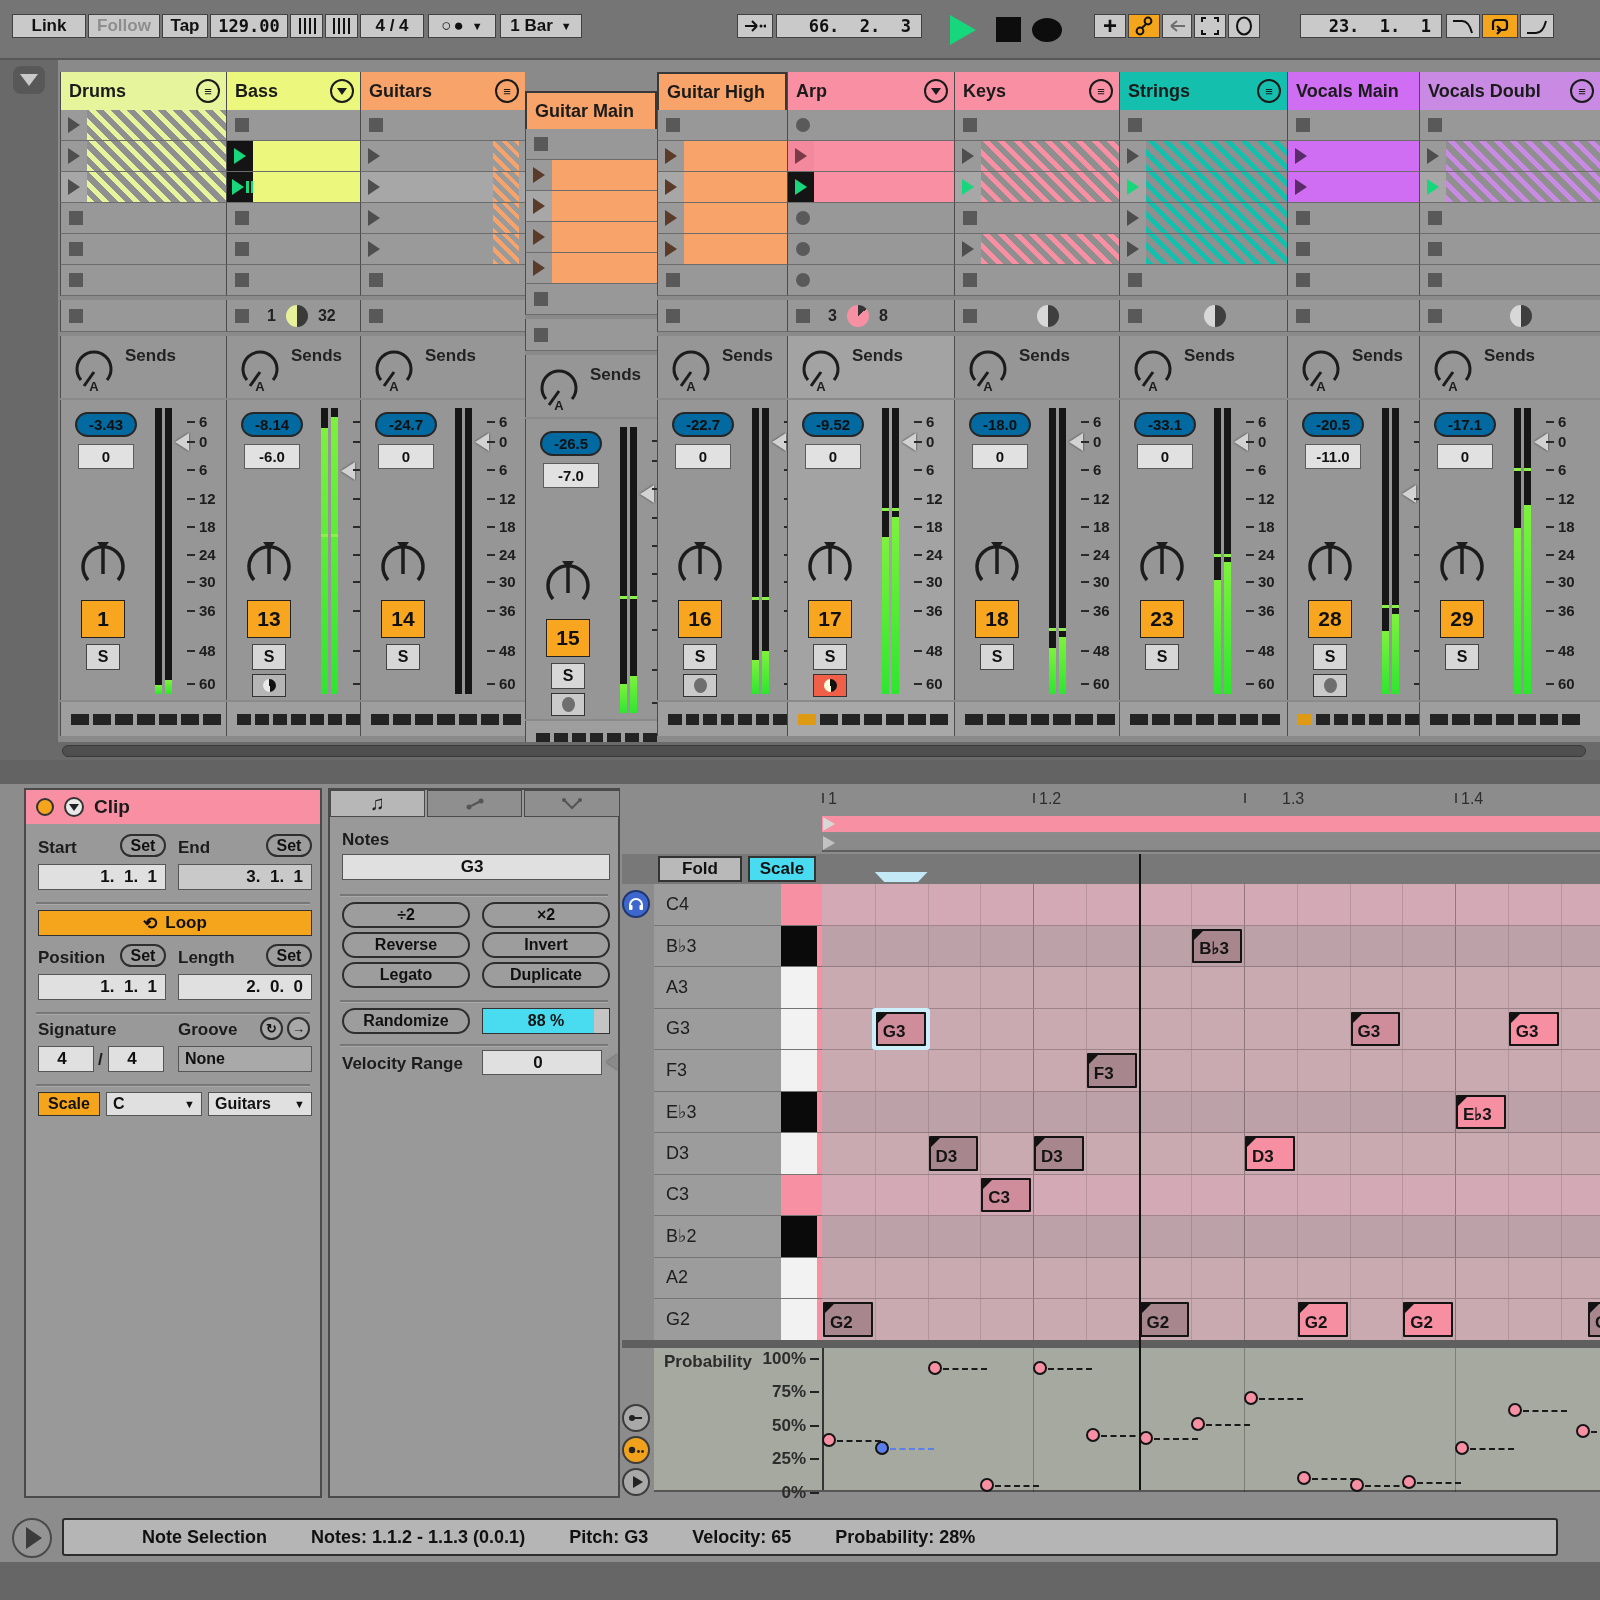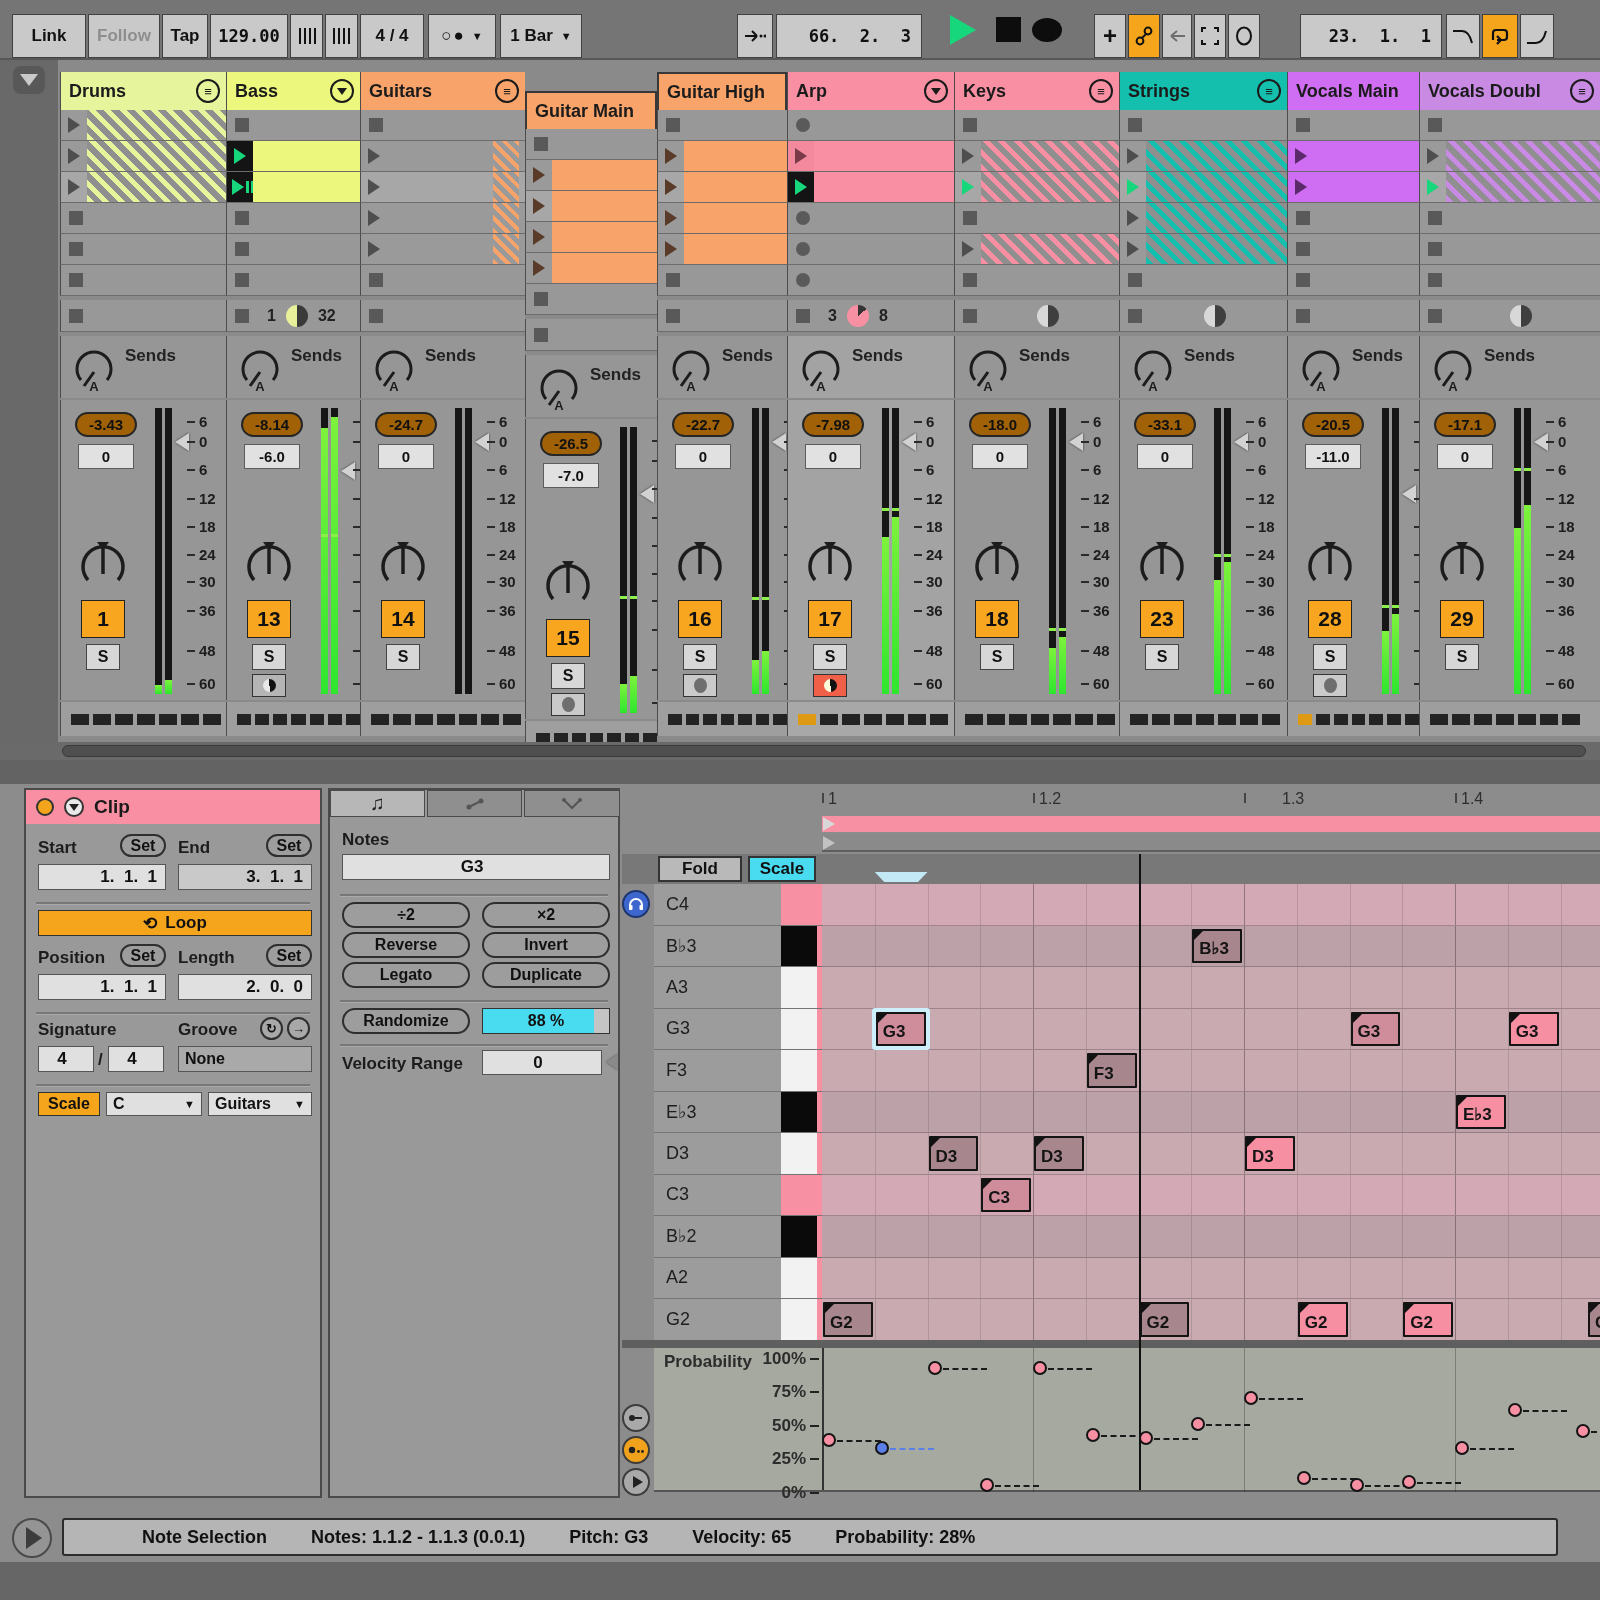--- a/index.html
+++ b/index.html
@@ -1,21 +1,21 @@
 <!DOCTYPE html>
 <html><head>
 <meta charset="utf-8">
 <style>
 *{box-sizing:border-box;margin:0;padding:0}
 body{background:#777;font-family:"Liberation Sans",sans-serif}
 #root{position:relative;width:1600px;height:1600px;background:#8a8a8a;overflow:hidden}
 .abs{position:absolute}
 
 #transport{position:absolute;left:0;top:0;width:1600px;height:60px;background:#757575;border-bottom:2px solid #575757}
-.tbtn{position:absolute;top:14px;height:44px;background:#c9c9c9;border:1px solid #414141;color:#111;
+.tbtn{position:absolute;top:14px;height:24px;background:#c9c9c9;border:1px solid #414141;color:#111;
 display:flex;align-items:center;justify-content:center;font-size:17px;font-weight:bold}
 .tbtn.dis{color:#8e8e8e}
 .tfield{background:#c9c9c9;font-family:"DejaVu Sans Mono",monospace;font-weight:bold;white-space:pre}
 .orangebtn{background:#f4a51c !important}
 .tri-play{width:0;height:0;border-left:26px solid #17d77c;border-top:15px solid transparent;border-bottom:15px solid transparent}
 .sqstop{width:25px;height:25px;background:#0d0d0d}
 .recoval{width:30px;height:24px;background:#0d0d0d;border-radius:50%}
 
 #leftrail{position:absolute;left:0;top:60px;width:58px;height:700px;background:#696969}
 .track{position:absolute;top:60px}
@@ -26,21 +26,21 @@
 .stopsq{width:14px;height:14px;background:#595959;margin-left:8px}
 .reccirc{width:14px;height:14px;background:#5a5a5a;border-radius:50%;margin-left:8px}
 .launch{width:26px;height:100%;display:flex;align-items:center;justify-content:center;flex:none}
 .cliptri{width:0;height:0;border-top:8px solid transparent;border-bottom:8px solid transparent;border-left:12px solid #4a3030}
 .clipbody{flex:1;height:100%;position:relative;overflow:hidden}
 .pierow{height:32px;margin-top:4px;background:#989898;border-left:1px solid #4c4c4c;border-bottom:1px solid #6c6c6c;display:flex;align-items:center;font-size:16px;font-weight:bold;color:#222}
 .pieglyph{width:22px;height:22px;border-radius:50%}
 .sends{height:62px;margin-top:4px;border-left:1px solid #4c4c4c;display:flex;align-items:flex-start;padding:6px 4px 0 10px;gap:8px}
 .sendlabel{font-size:17px;font-weight:bold;color:#222;margin-top:4px}
 .mixer{position:relative;margin-top:2px;height:300px;border-left:1px solid #4c4c4c}
-.peak{position:absolute;left:14px;top:12px;width:62px;height:25px;background:#a16207;border:2px solid #262626;border-radius:13px;display:flex;align-items:center;justify-content:center;font-size:15px;font-weight:bold;color:#111}
+.peak{position:absolute;left:14px;top:12px;width:62px;height:25px;background:#0369a1;border:2px solid #262626;border-radius:13px;display:flex;align-items:center;justify-content:center;font-size:15px;font-weight:bold;color:#111}
 .gain{position:absolute;left:17px;top:44px;width:56px;height:25px;background:#e1e1e1;border:1px solid #5c5c5c;display:flex;align-items:center;justify-content:center;font-size:15px;font-weight:bold;color:#111}
 .numbtn{position:absolute;left:20px;top:200px;width:44px;height:38px;background:#f8a61f;border:1px solid #222;display:flex;align-items:center;justify-content:center;font-size:21px;font-weight:bold;color:#111}
 .sbtn{position:absolute;left:25px;top:244px;width:34px;height:26px;background:#d7d7d7;border:1px solid #444;display:flex;align-items:center;justify-content:center;font-size:16px;font-weight:bold;color:#111}
 .armbtn{position:absolute;left:25px;top:274px;width:34px;height:23px;border:1px solid #333;display:flex;align-items:center;justify-content:center}
 .meterbar{position:absolute;top:8px;width:7px;height:286px;background:#161616;overflow:hidden}
 .mfill{position:absolute;bottom:0;left:0;width:100%;background:linear-gradient(to top,#2ee62e,#7df23c)}
 .mtick{position:absolute;left:0;width:100%;height:3px;background:#8cf04a}
 .fadertri{position:absolute;width:0;height:0;border-top:9px solid transparent;border-bottom:9px solid transparent;border-right:14px solid #d2d2d2;filter:drop-shadow(0 0 1px #333)}
 .scalemark{position:absolute;font-size:15px;font-weight:bold;color:#1d1d1d}
 .scaletick{position:absolute;width:8px;height:2px;background:#2a2a2a}
@@ -680,21 +680,21 @@
         </div>
         <div class="sends" style="background: rgb(163, 163, 163);">
           <svg width="46" height="50">
             <path d="M 10,38 A 17,17 0 1 1 36,38" fill="none" stroke="#1c1c1c" stroke-width="3"></path>
             <line x1="23" y1="30" x2="13" y2="44" stroke="#1c1c1c" stroke-width="3"></line>
             <text x="23" y="49" font-size="13" font-weight="bold" fill="#1c1c1c" text-anchor="middle">A</text>
           </svg>
           <div class="sendlabel">Sends</div>
         </div>
         <div class="mixer" style="background: rgb(163, 163, 163);">
-          <div class="peak">-7.98</div>
+          <div class="peak">-9.52</div>
           <div class="gain">0</div>
           <svg width="56" height="56" style="position: absolute; left: 14px; top: 134px;">
             <path d="M 13,46 A 20,20 0 1 1 43,46" fill="none" stroke="#1c1c1c" stroke-width="3.5"></path>
             <line x1="28" y1="14" x2="28" y2="40" stroke="#1c1c1c" stroke-width="3.5"></line>
             <path d="M 22,8 h12 l-6,8 z" fill="#1c1c1c"></path>
           </svg>
           <div class="numbtn">17</div>
           <div class="sbtn">S</div>
           <div class="armbtn" style="background: rgb(240, 96, 72);">
             <div style="width:13px;height:13px;border-radius:50%;background:conic-gradient(#111 0 50%,#ffd 50%)"></div>

